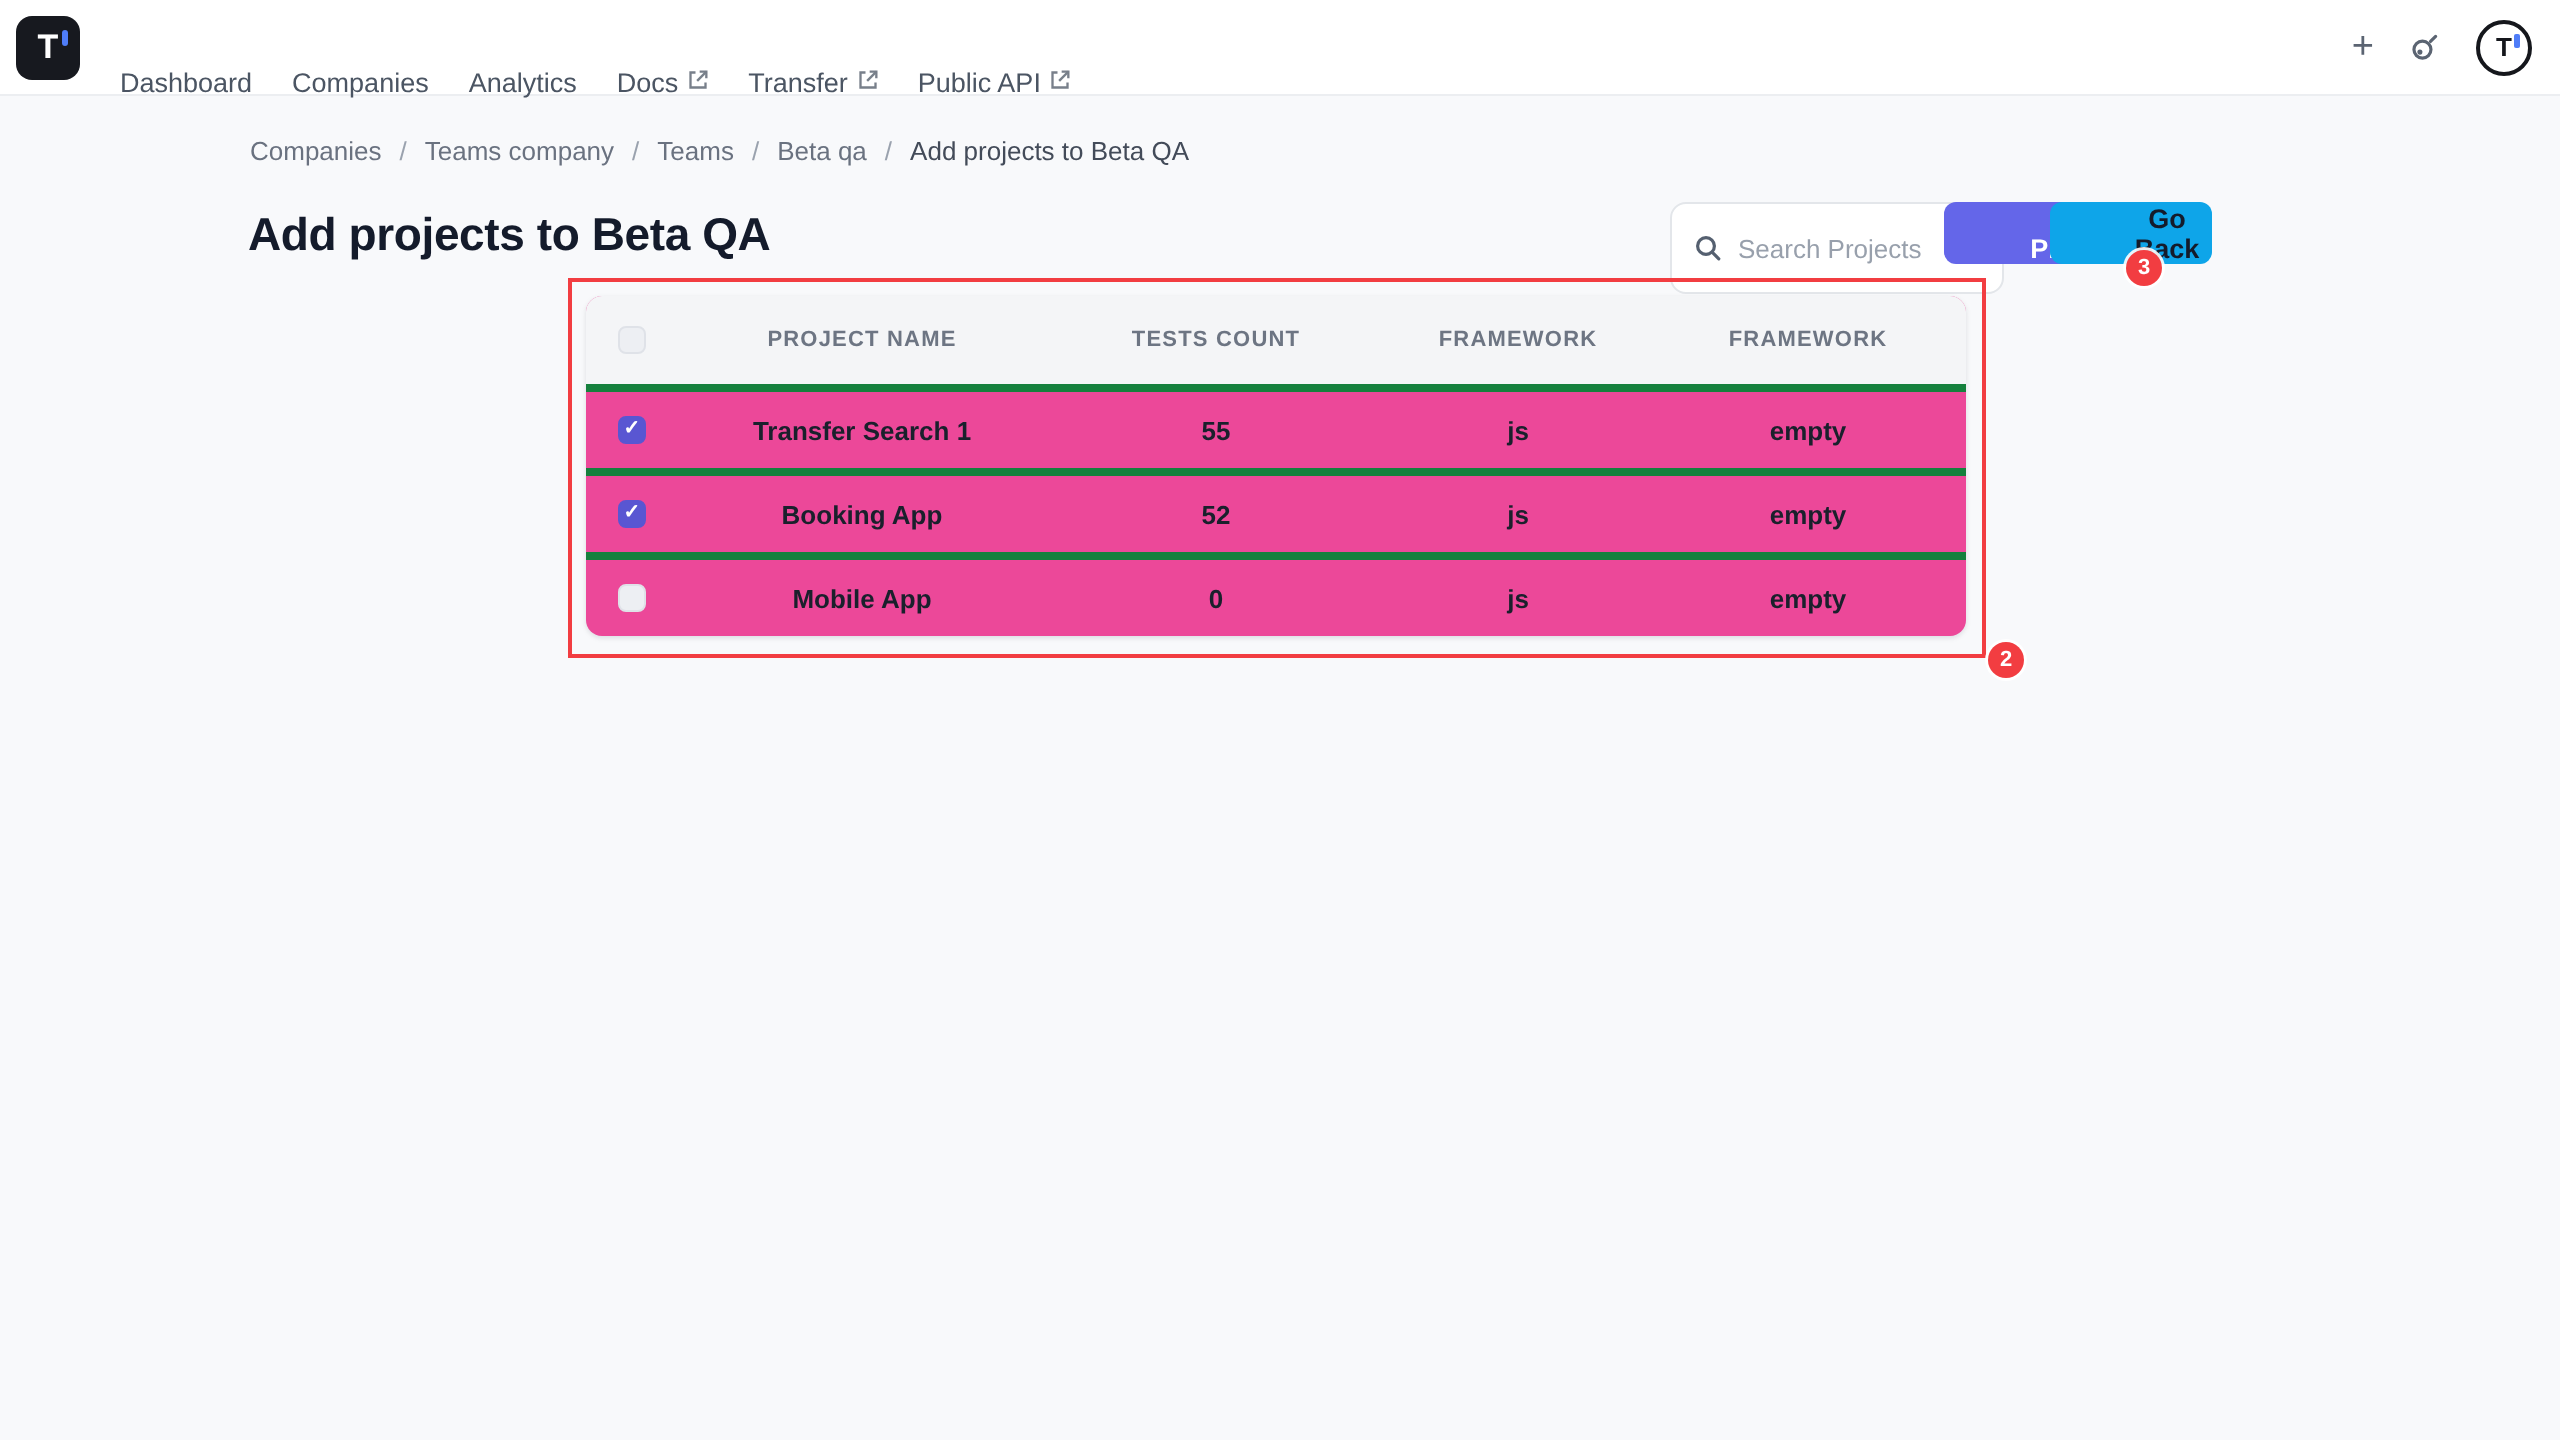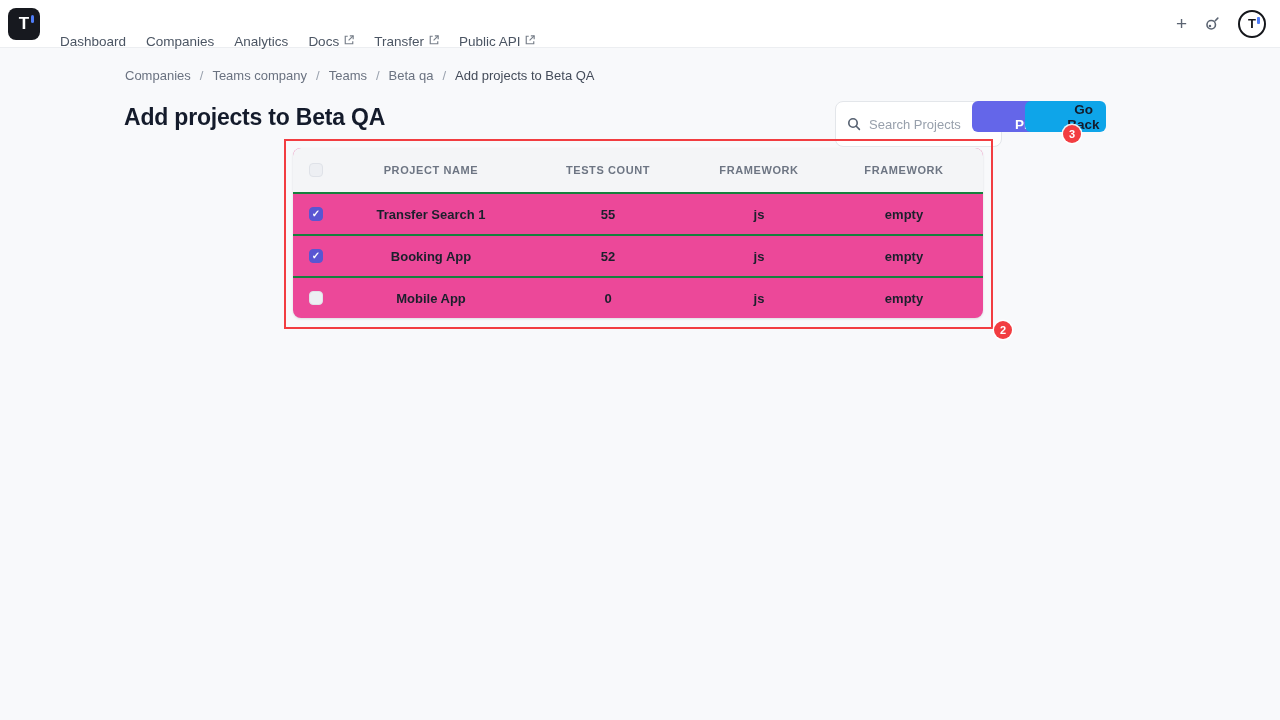--- a/index.html
+++ b/index.html
@@ -56,21 +56,21 @@
                 justify-content:center; box-shadow:0 0 0 1.5px rgba(255,255,255,.9); pointer-events:none; }
   .badge-3 { left:1063px; top:125px; }
   .badge-2 { left:994px; top:321px; }
 
   
   .table-card { position:absolute; left:293px; top:148px; width:690px; background:#ec4899;
                 border-radius:8px; box-shadow:0 1px 2px rgba(16,24,40,.05), 0 1px 3px rgba(16,24,40,.07); }
   .trow { display:grid; grid-template-columns:46px 184px 170px 132px 158px; align-items:center; }
   .thead { height:44px; background:#f4f5f7; border-radius:8px 8px 0 0; }
   .th { font-size:11px; font-weight:600; letter-spacing:.6px; color:#6d7583; text-align:center; }
-  .tdata { height:42px; border-top:2px solid #15803d; cursor:pointer; }
+  .tdata { height:42px; border-top:4px solid #15803d; cursor:pointer; }
   .tdata:last-child { border-radius:0 0 8px 8px; }
   .td { font-size:13px; font-weight:600; color:#1a202c; text-align:center; }
   .cb-cell { display:flex; justify-content:center; }
   .checkbox { width:14px; height:14px; border-radius:4px; background:#edeff3; border:1px solid #dfe2e8;
               cursor:pointer; display:flex; align-items:center; justify-content:center; }
   .checkbox.checked { background:#5956d2; border-color:#5956d2; }
   .checkbox.checked::after { content:"✓"; color:#ffffff; font-size:10px; font-weight:700; line-height:1; }
 </style>
 </head>
 <body>

